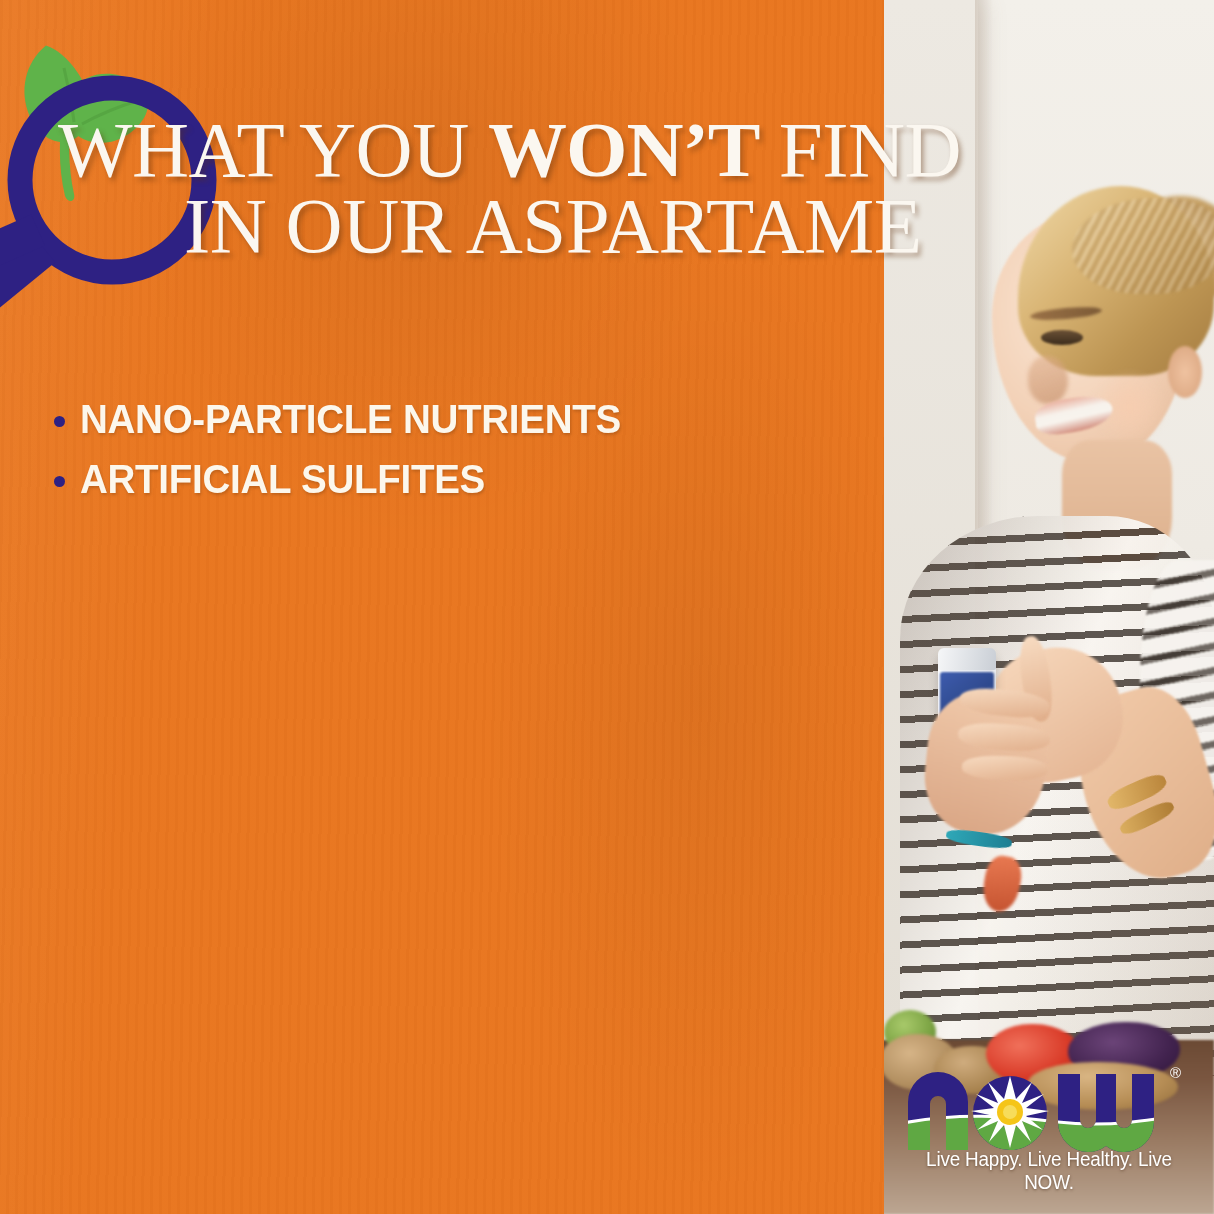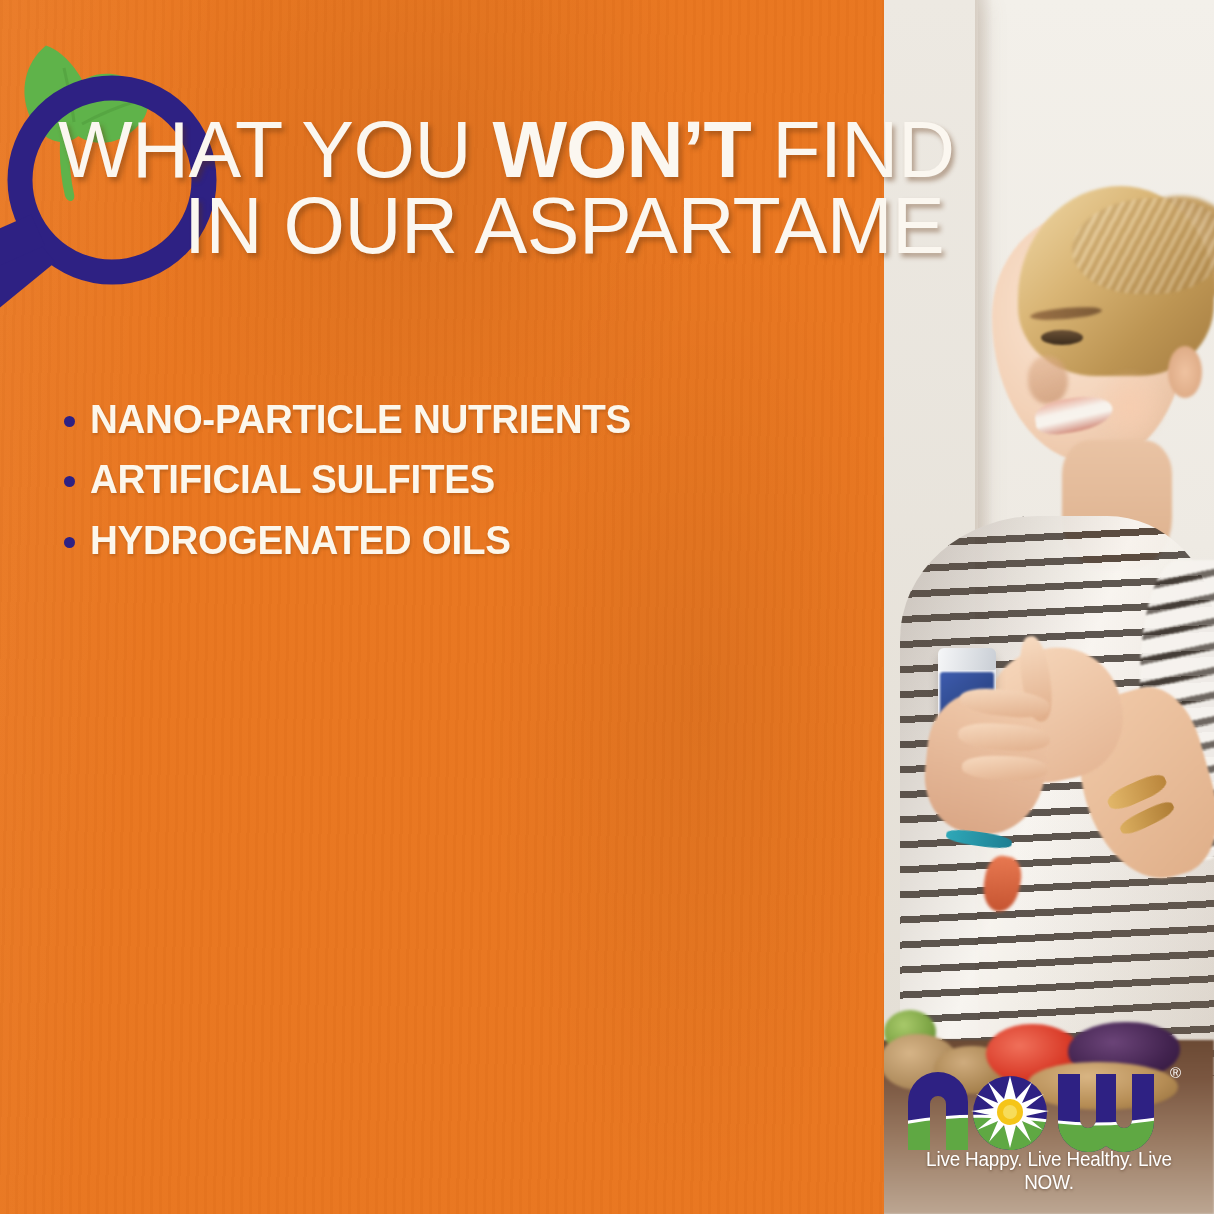--- a/index.html
+++ b/index.html
@@ -272,27 +272,28 @@
   .headline {
     position:absolute; left:58px; top:112px;
     width:1130px;
     color:#FBF7F0;
     font-size:79px;
     line-height:.96;
     letter-spacing:-.5px;
     font-weight:400;
     text-shadow:3px 4px 5px rgba(95,48,12,.40);
     z-index:6;
+    font-family:Liberation Serif, serif;
   }
   .headline .l2 { display:block; padding-left:126px; }
   .headline b { font-weight:700; letter-spacing:-1px; }
 
   
   .bullets {
-    position:absolute; left:64px; top:398px;
+    position:absolute; left:54px; top:398px;
     width:800px;
     z-index:5;
   }
   .bullet-row {
     display:flex; align-items:flex-start;
     margin-bottom:17px;
   }
   .bullet-dot {
     flex:0 0 auto;
     width:11px; height:11px; border-radius:50%;
@@ -417,24 +418,20 @@
     </div>
 
 
 
 
     <div class="bullet-row">
       <span class="bullet-dot"></span>
       <span class="bullet-text">ARTIFICIAL SULFITES</span>
     </div>
 
-    <div class="bullet-row">
-      <span class="bullet-dot"></span>
-      <span class="bullet-text">HYDROGENATED OILS</span>
-    </div>
 
 
 
   </div>
 
   <div class="now-logo">
     <svg viewBox="0 0 302 96" xmlns="http://www.w3.org/2000/svg">
       <defs>
         <clipPath id="nowclip">
 

